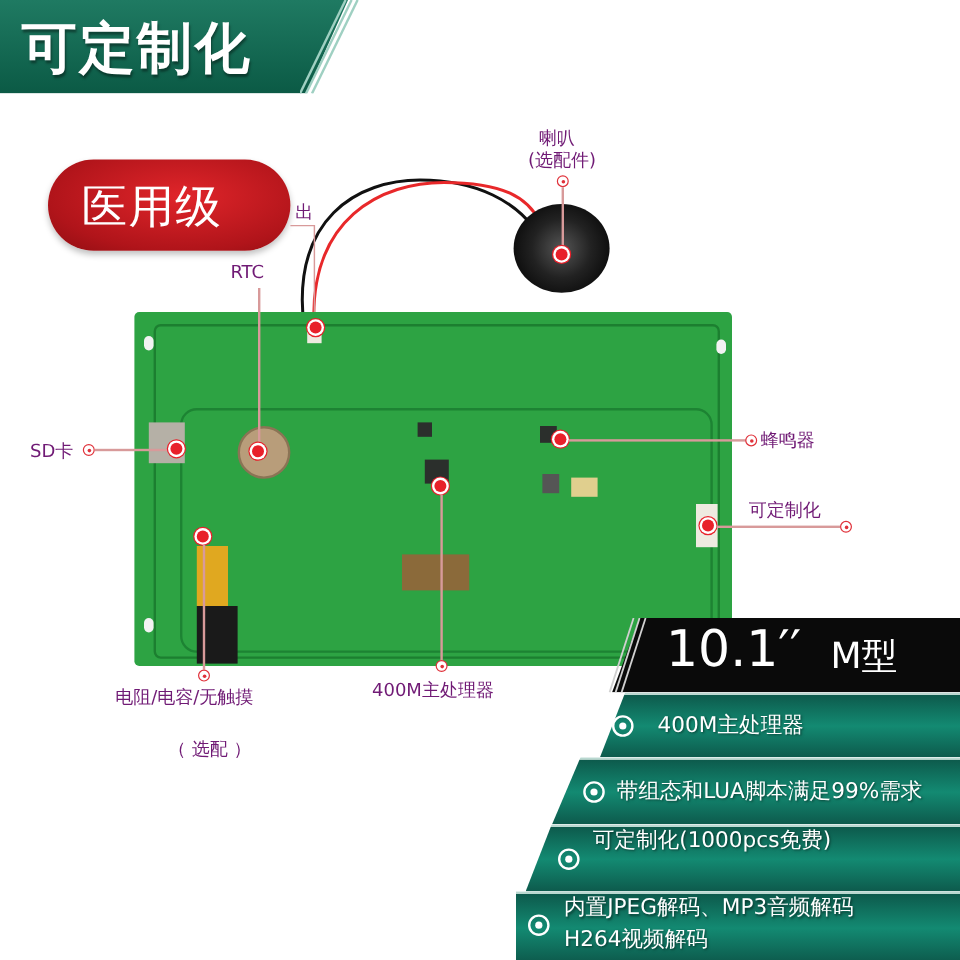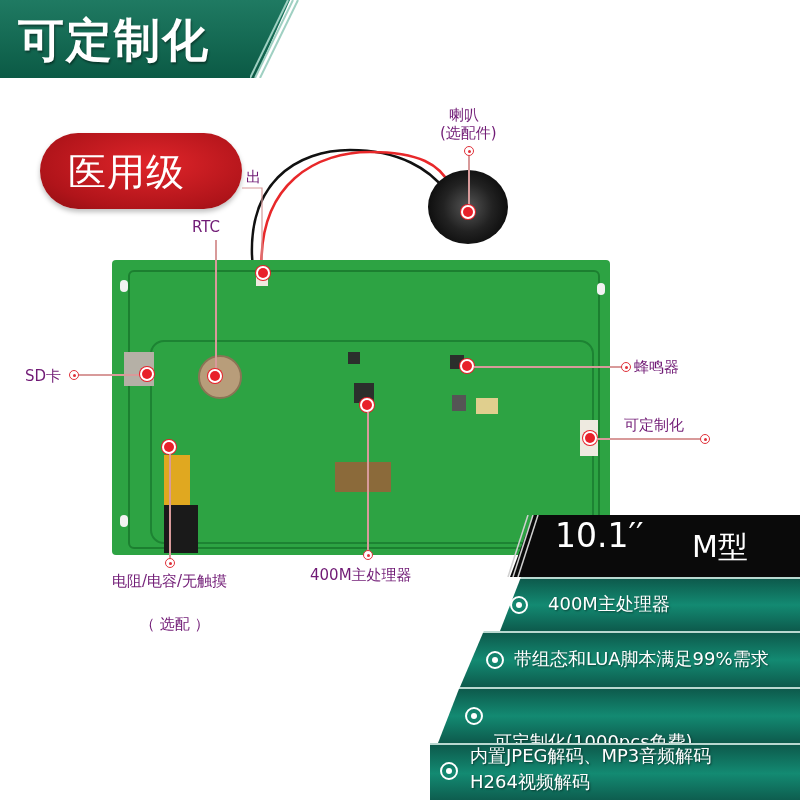--- a/index.html
+++ b/index.html
@@ -38,21 +38,21 @@
          box-shadow:0 0 0 2px #fff, 0 0 0 3px #e8202a; }
   .odot { position:absolute; width:8px; height:8px; border-radius:50%; border:1.5px solid #e0313a;
           background:#fff; }
   .odot::after { content:""; position:absolute; left:2.5px; top:2.5px; width:3px; height:3px;
                  border-radius:50%; background:#e0313a; }
   .line { position:absolute; background:#d89a9a; }
 
   
   .spec-black { position:absolute; left:510px; top:515px; width:290px; height:62px; background:#0a0a0a;
                 clip-path:polygon(8% 0,100% 0,100% 100%,0 100%); }
-  .spec-title { position:absolute; left:555px; top:516px; font-size:33px; color:#fff; }
+  .spec-title { position:absolute; left:555px; top:516px; font-size:42px; color:#fff; }
   .spec-type { position:absolute; left:692px; top:527px; font-size:30px; color:#fff; }
   .row { position:absolute; right:0; background:linear-gradient(180deg,#0d5a4c 0%,#138a72 50%,#0d5a4c 100%);
          border-top:2px solid #b9d8d0; }
   .row-text { position:absolute; color:#ffffff; font-size:18px; white-space:nowrap;
               text-shadow:1px 1px 2px rgba(0,0,0,.5); }
   .target { position:absolute; width:14px; height:14px; border:2px solid #fff; border-radius:50%; }
   .target::after { content:""; position:absolute; left:4px; top:4px; width:6px; height:6px;
                    border-radius:50%; background:#fff; }
 </style>
 </head>
@@ -120,21 +120,21 @@
 <div class="lbl" style="left:634px;top:358px">蜂鸣器</div>
 
 <div class="lbl" style="left:624px;top:416px">可定制化</div>
 <div class="dot" style="left:585px;top:433px"></div>
 <div class="line" style="left:597px;top:438px;width:103px;height:1.5px"></div>
 <div class="odot" style="left:700px;top:434px"></div>
 
 <div class="dot" style="left:164px;top:442px"></div>
 <div class="line" style="left:169px;top:454px;width:1.5px;height:104px"></div>
 <div class="odot" style="left:165px;top:558px"></div>
-<div class="lbl" style="left:112px;top:572px">电阻/电容/无触摸</div>
+<div class="lbl" style="left:96px;top:572px">电阻/电容/无触摸</div>
 <div class="lbl" style="left:140px;top:615px">（ 选配 ）</div>
 
 <div class="dot" style="left:362px;top:400px"></div>
 <div class="line" style="left:367px;top:412px;width:1.5px;height:140px"></div>
 <div class="odot" style="left:363px;top:550px"></div>
 <div class="lbl" style="left:310px;top:566px">400M主处理器</div>
 
 <div class="spec-black"></div>
 <svg style="position:absolute;left:506px;top:515px" width="40" height="62">
   <line x1="22" y1="0" x2="2" y2="62" stroke="#d0d0d0" stroke-width="1.5"></line>
@@ -147,18 +147,18 @@
 <div class="row" style="top:577px;height:52px;width:300px;clip-path:polygon(7% 0,100% 0,100% 100%,0 100%)"></div>
 <div class="target" style="left:510px;top:596px"></div>
 <div class="row-text" style="left:548px;top:592px">400M主处理器</div>
 
 <div class="row" style="top:631px;height:54px;width:340px;clip-path:polygon(7% 0,100% 0,100% 100%,0 100%)"></div>
 <div class="target" style="left:486px;top:651px"></div>
 <div class="row-text" style="left:514px;top:647px">带组态和LUA脚本满足99%需求</div>
 
 <div class="row" style="top:687px;height:54px;width:362px;clip-path:polygon(6% 0,100% 0,100% 100%,0 100%)"></div>
 <div class="target" style="left:465px;top:707px"></div>
-<div class="row-text" style="left:494px;top:730px">可定制化(1000pcs免费)</div>
+<div class="row-text" style="left:494px;top:688px">可定制化(1000pcs免费)</div>
 
 <div class="row" style="top:743px;height:57px;width:370px"></div>
 <div class="target" style="left:440px;top:762px"></div>
 <div class="row-text" style="left:470px;top:744px">内置JPEG解码、MP3音频解码</div>
 <div class="row-text" style="left:470px;top:770px">H264视频解码</div>
 
 </body></html>

